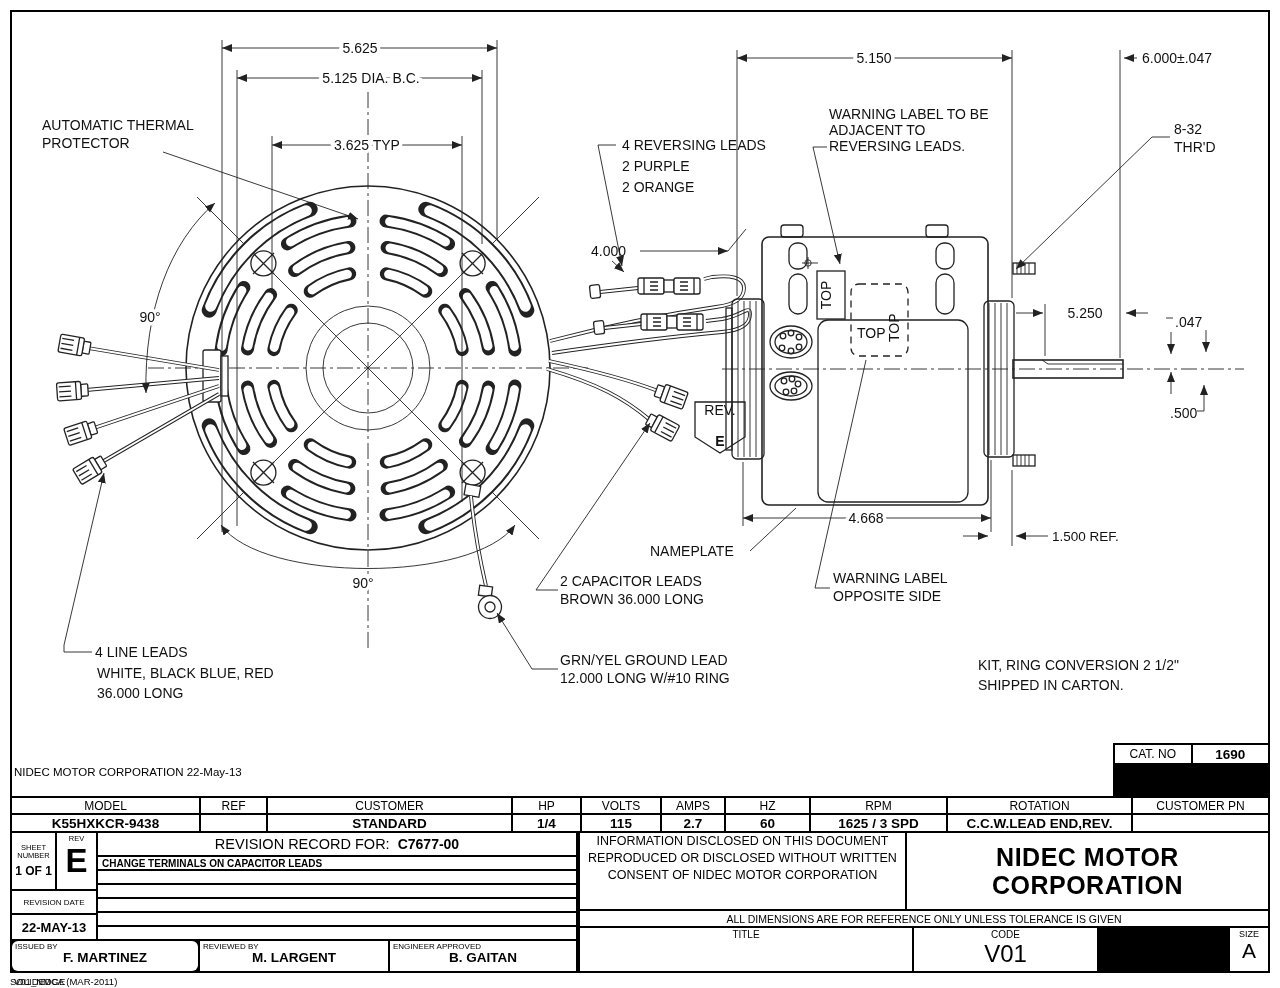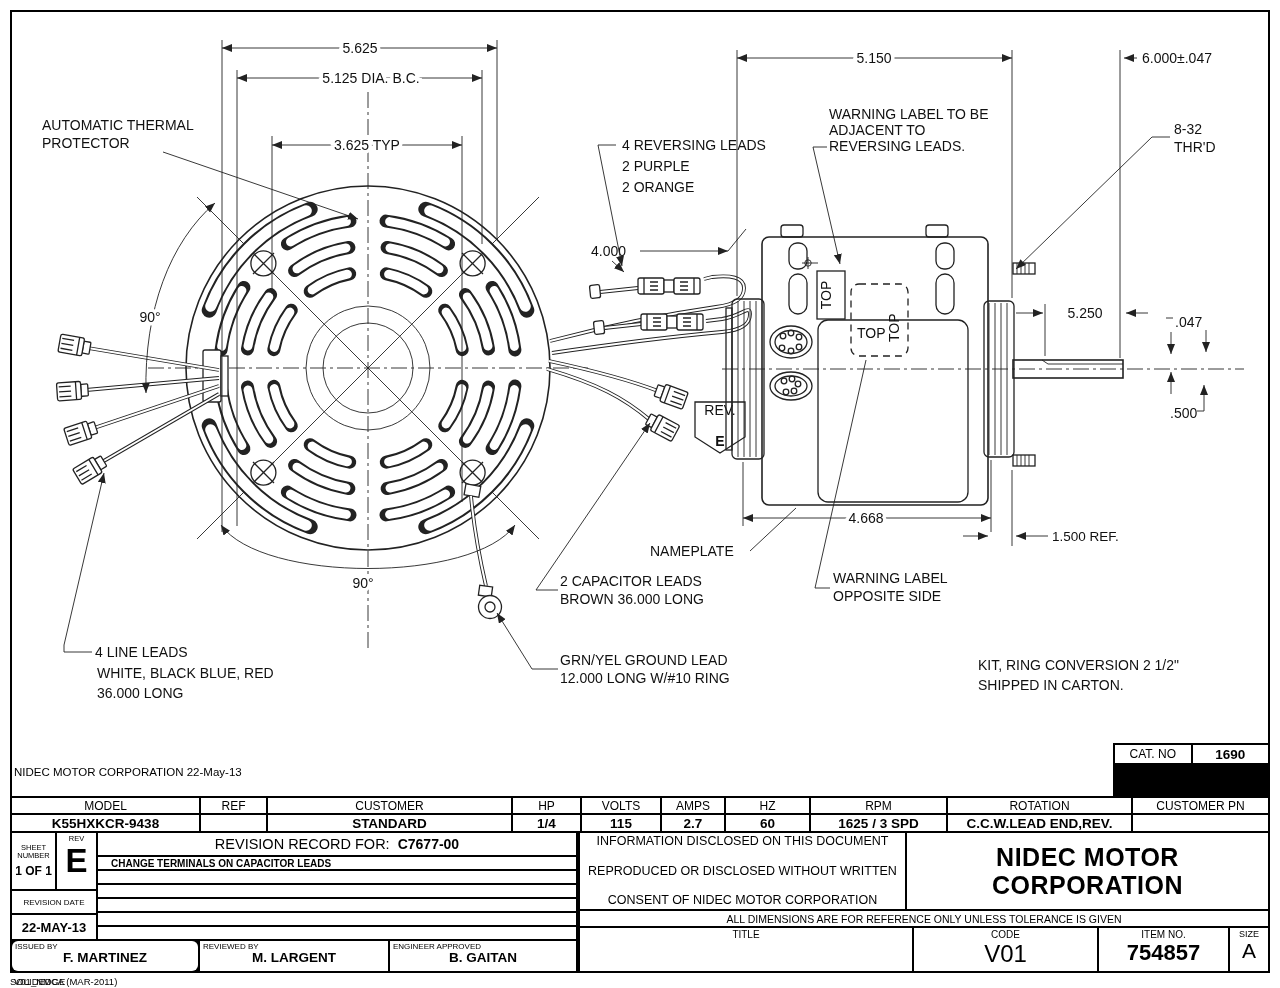--- a/index.html
+++ b/index.html
@@ -25,21 +25,21 @@
   .blk{position:absolute;background:#000;}
   .cell{background:#fff;display:flex;align-items:center;justify-content:center;overflow:hidden;}
   .acell{position:absolute;background:#fff;box-sizing:border-box;}
   .hdr{font-size:12px;}
   .val{font-size:13.5px;font-weight:bold;}
   .tiny{font-size:7.5px;line-height:8px;text-align:center;}
   .corpdate{position:absolute;left:14px;top:766px;font-size:11.5px;}
   .footer{position:absolute;top:976px;font-size:9.5px;}
   .lblTL{position:absolute;left:3px;top:1px;font-size:8px;}
   .namec{width:100%;text-align:center;font-size:13.5px;font-weight:bold;padding-top:9px;}
-  .rrtxt{font-size:10px;font-weight:bold;padding-left:13px;display:flex;align-items:center;}
+  .rrtxt{font-size:10px;font-weight:bold;padding-left:4px;display:flex;align-items:center;}
 </style>
 </head>
 <body>
 
 <div id="sheet">
   <div id="border"></div>
 
   <svg id="dwg" width="1280" height="796" viewBox="0 0 1280 796">
     <defs>
       <marker id="ar" orient="auto-start-reverse" markerUnits="userSpaceOnUse" markerWidth="11" markerHeight="9" refX="10" refY="4">
@@ -411,41 +411,37 @@
       <div class="lblTL">REVIEWED BY</div>
       <div class="namec">M. LARGENT</div>
     </div>
     <div class="acell" style="left:380px;top:110px;width:186px;height:30px;">
       <div class="lblTL">ENGINEER APPROVED</div>
       <div class="namec">B. GAITAN</div>
     </div>
   </div>
 
   <div class="blk" style="left:578px;top:831px;width:692px;height:142px;">
-    <div class="acell" style="left:2px;top:2px;width:325px;height:76px;display:flex;flex-direction:column;align-items:center;justify-content:space-between;font-size:12.5px;line-height:17px;">
+    <div class="acell" style="left:2px;top:2px;width:325px;height:76px;display:flex;flex-direction:column;align-items:center;justify-content:flex-start;font-size:12.5px;line-height:17px;">
       <div>INFORMATION DISCLOSED ON THIS DOCUMENT</div>
       <div>REPRODUCED OR DISCLOSED WITHOUT WRITTEN</div>
       <div>CONSENT OF NIDEC MOTOR CORPORATION</div>
     </div>
     <div class="acell" style="left:329px;top:2px;width:361px;height:76px;display:flex;flex-direction:column;align-items:center;justify-content:center;font-size:25px;font-weight:bold;line-height:28px;letter-spacing:0.5px;">
       <div>NIDEC MOTOR</div>
       <div>CORPORATION</div>
     </div>
     <div class="acell cell" style="left:2px;top:80px;width:688px;height:15px;font-size:10.5px;">ALL DIMENSIONS ARE FOR REFERENCE ONLY UNLESS TOLERANCE IS GIVEN</div>
     <div class="acell" style="left:2px;top:97px;width:332px;height:43px;">
       <div style="text-align:center;font-size:10px;padding-top:1px;">TITLE</div>
     </div>
     <div class="acell" style="left:336px;top:97px;width:183px;height:43px;">
       <div style="text-align:center;font-size:10px;padding-top:1px;">CODE</div>
       <div style="text-align:center;font-size:24px;">V01</div>
     </div>
-    <div class="acell" style="left:521px;top:97px;width:129px;height:43px;">
-      <div style="text-align:center;font-size:10px;padding-top:1px;">ITEM NO.</div>
-      <div style="text-align:center;font-size:22px;font-weight:bold;">754857</div>
-    </div>
     <div class="acell" style="left:652px;top:97px;width:38px;height:43px;">
       <div style="text-align:center;font-size:9px;padding-top:1px;">SIZE</div>
       <div style="text-align:center;font-size:21px;">A</div>
     </div>
   </div>
 
   <div class="footer" style="left:14px;">V01_NMCA (MAR-2011)</div>
   <div class="footer" style="left:10px;width:1258px;text-align:left;">SOLIDEDGE</div>
 </div>
 

